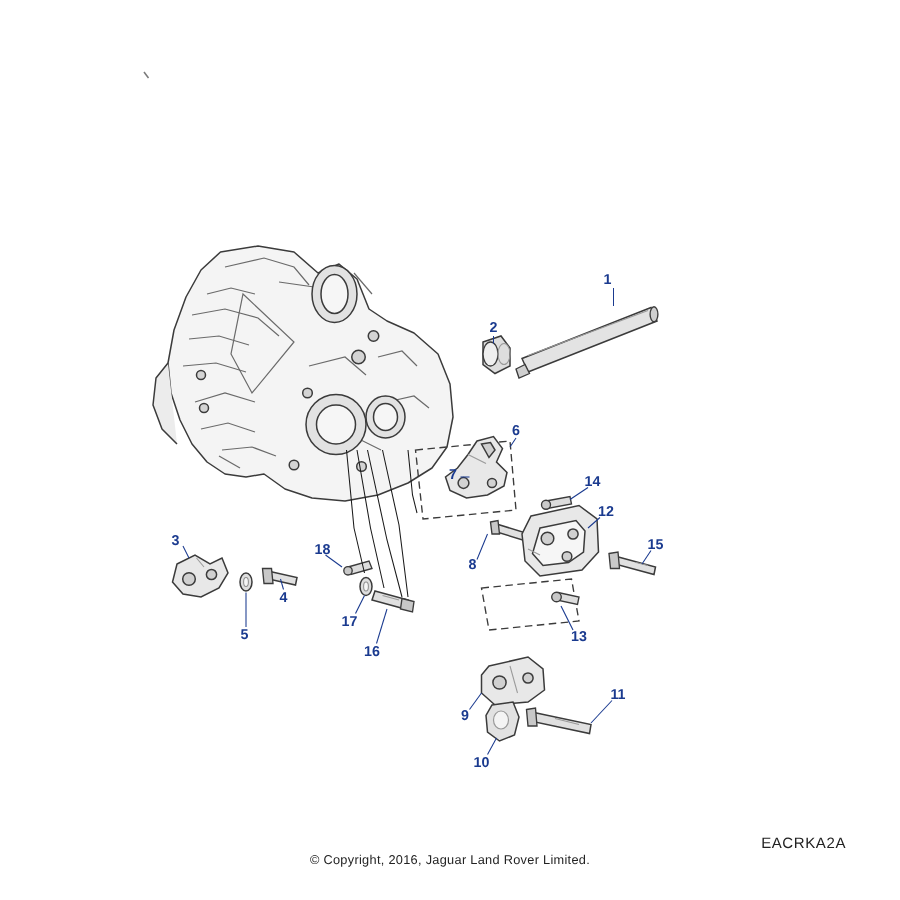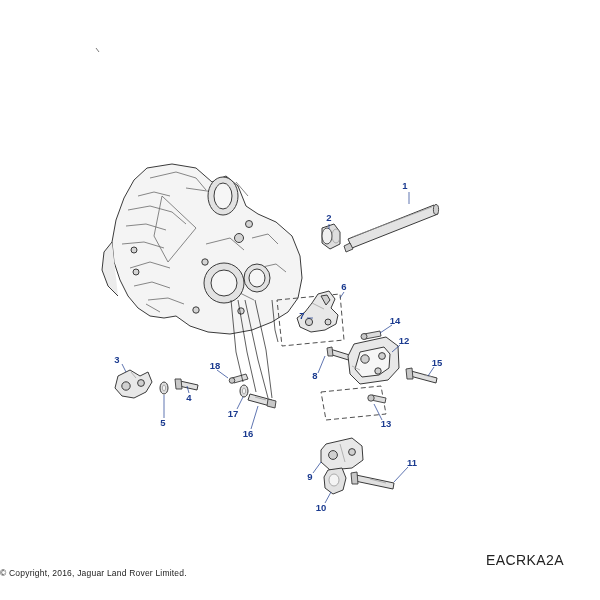--- a/index.html
+++ b/index.html
@@ -29,30 +29,31 @@
     font-family: "Liberation Sans", sans-serif;
     font-size: 9.5px;
     fill: #1a3a8f;
     font-weight: bold;
   }
   .copyright-text {
     position: absolute;
     left: 0;
     right: 0;
     bottom: 22px;
+    text-align: center;
     font-size: 8.5px;
     color: #222222;
     font-family: "Liberation Sans", sans-serif;
     letter-spacing: 0.2px;
   }
   .code-text {
     position: absolute;
     right: 36px;
     bottom: 32px;
-    font-size: 14px;
+    font-size: 10px;
     color: #222222;
     font-family: "Liberation Sans", sans-serif;
     letter-spacing: 0.4px;
   }
 </style>
 </head>
 <body>
 
 <div id="diagram-root">
   <svg class="diagram" viewBox="0 0 600 600" xmlns="http://www.w3.org/2000/svg">

